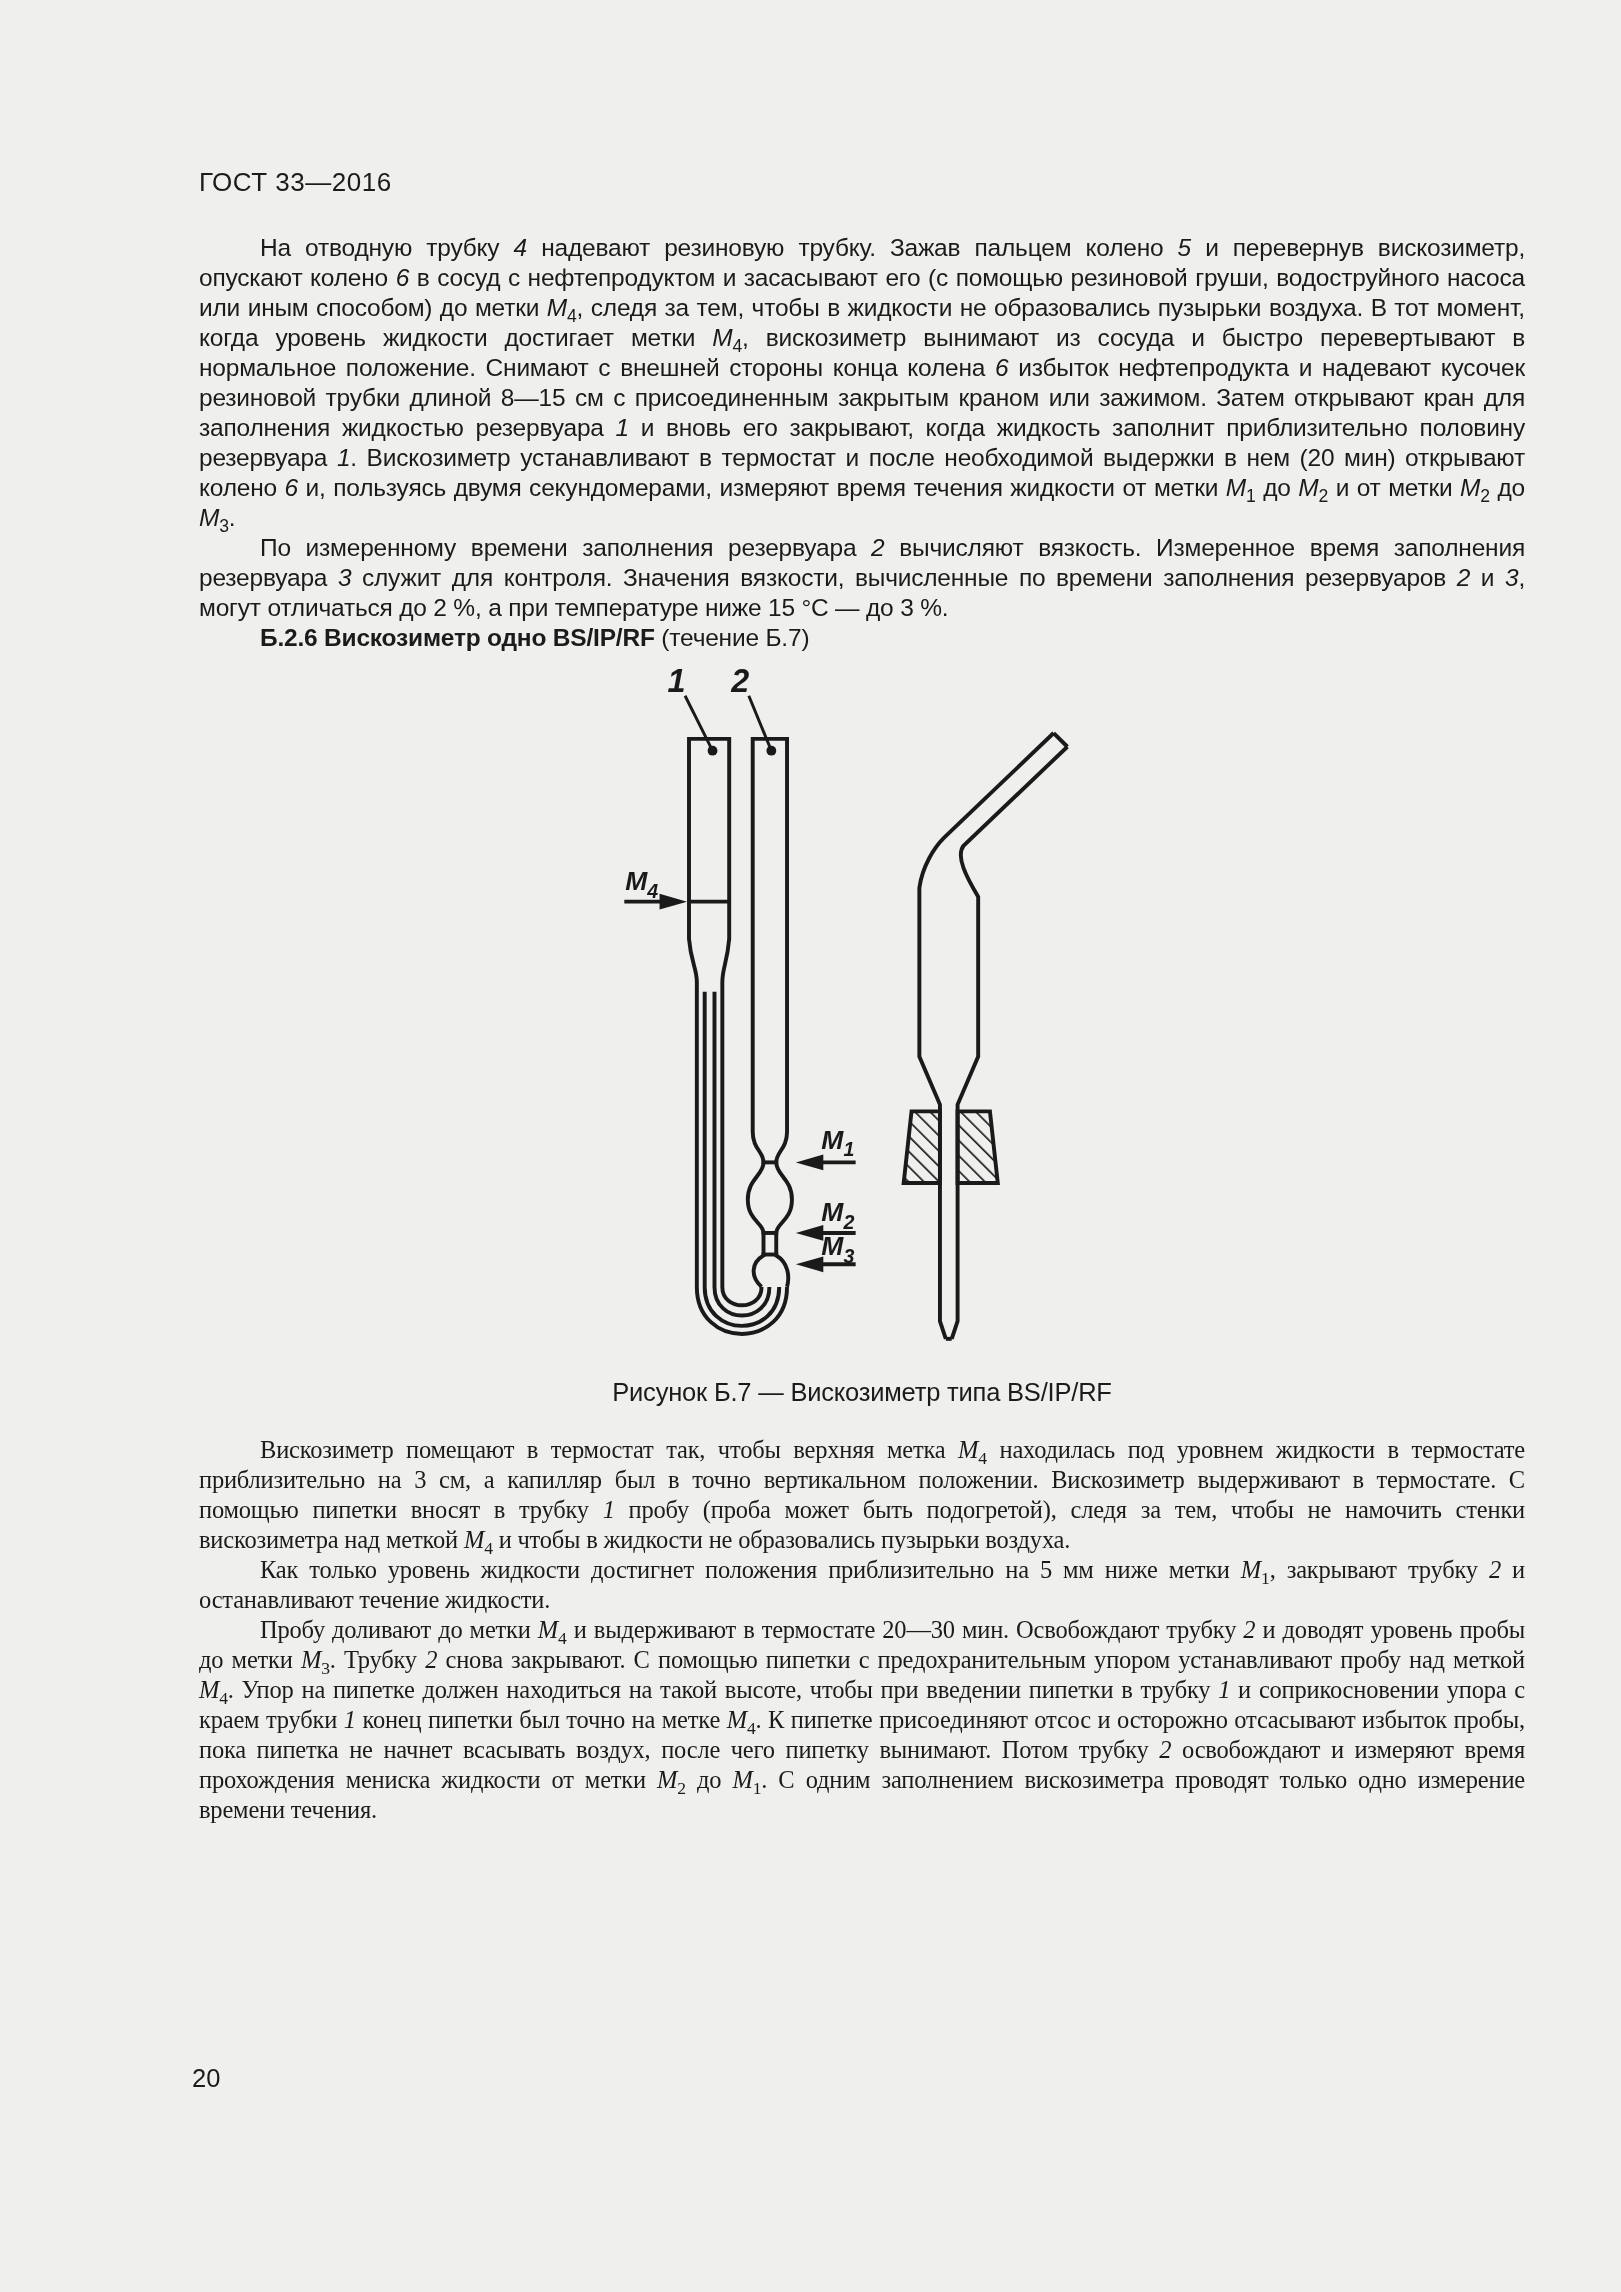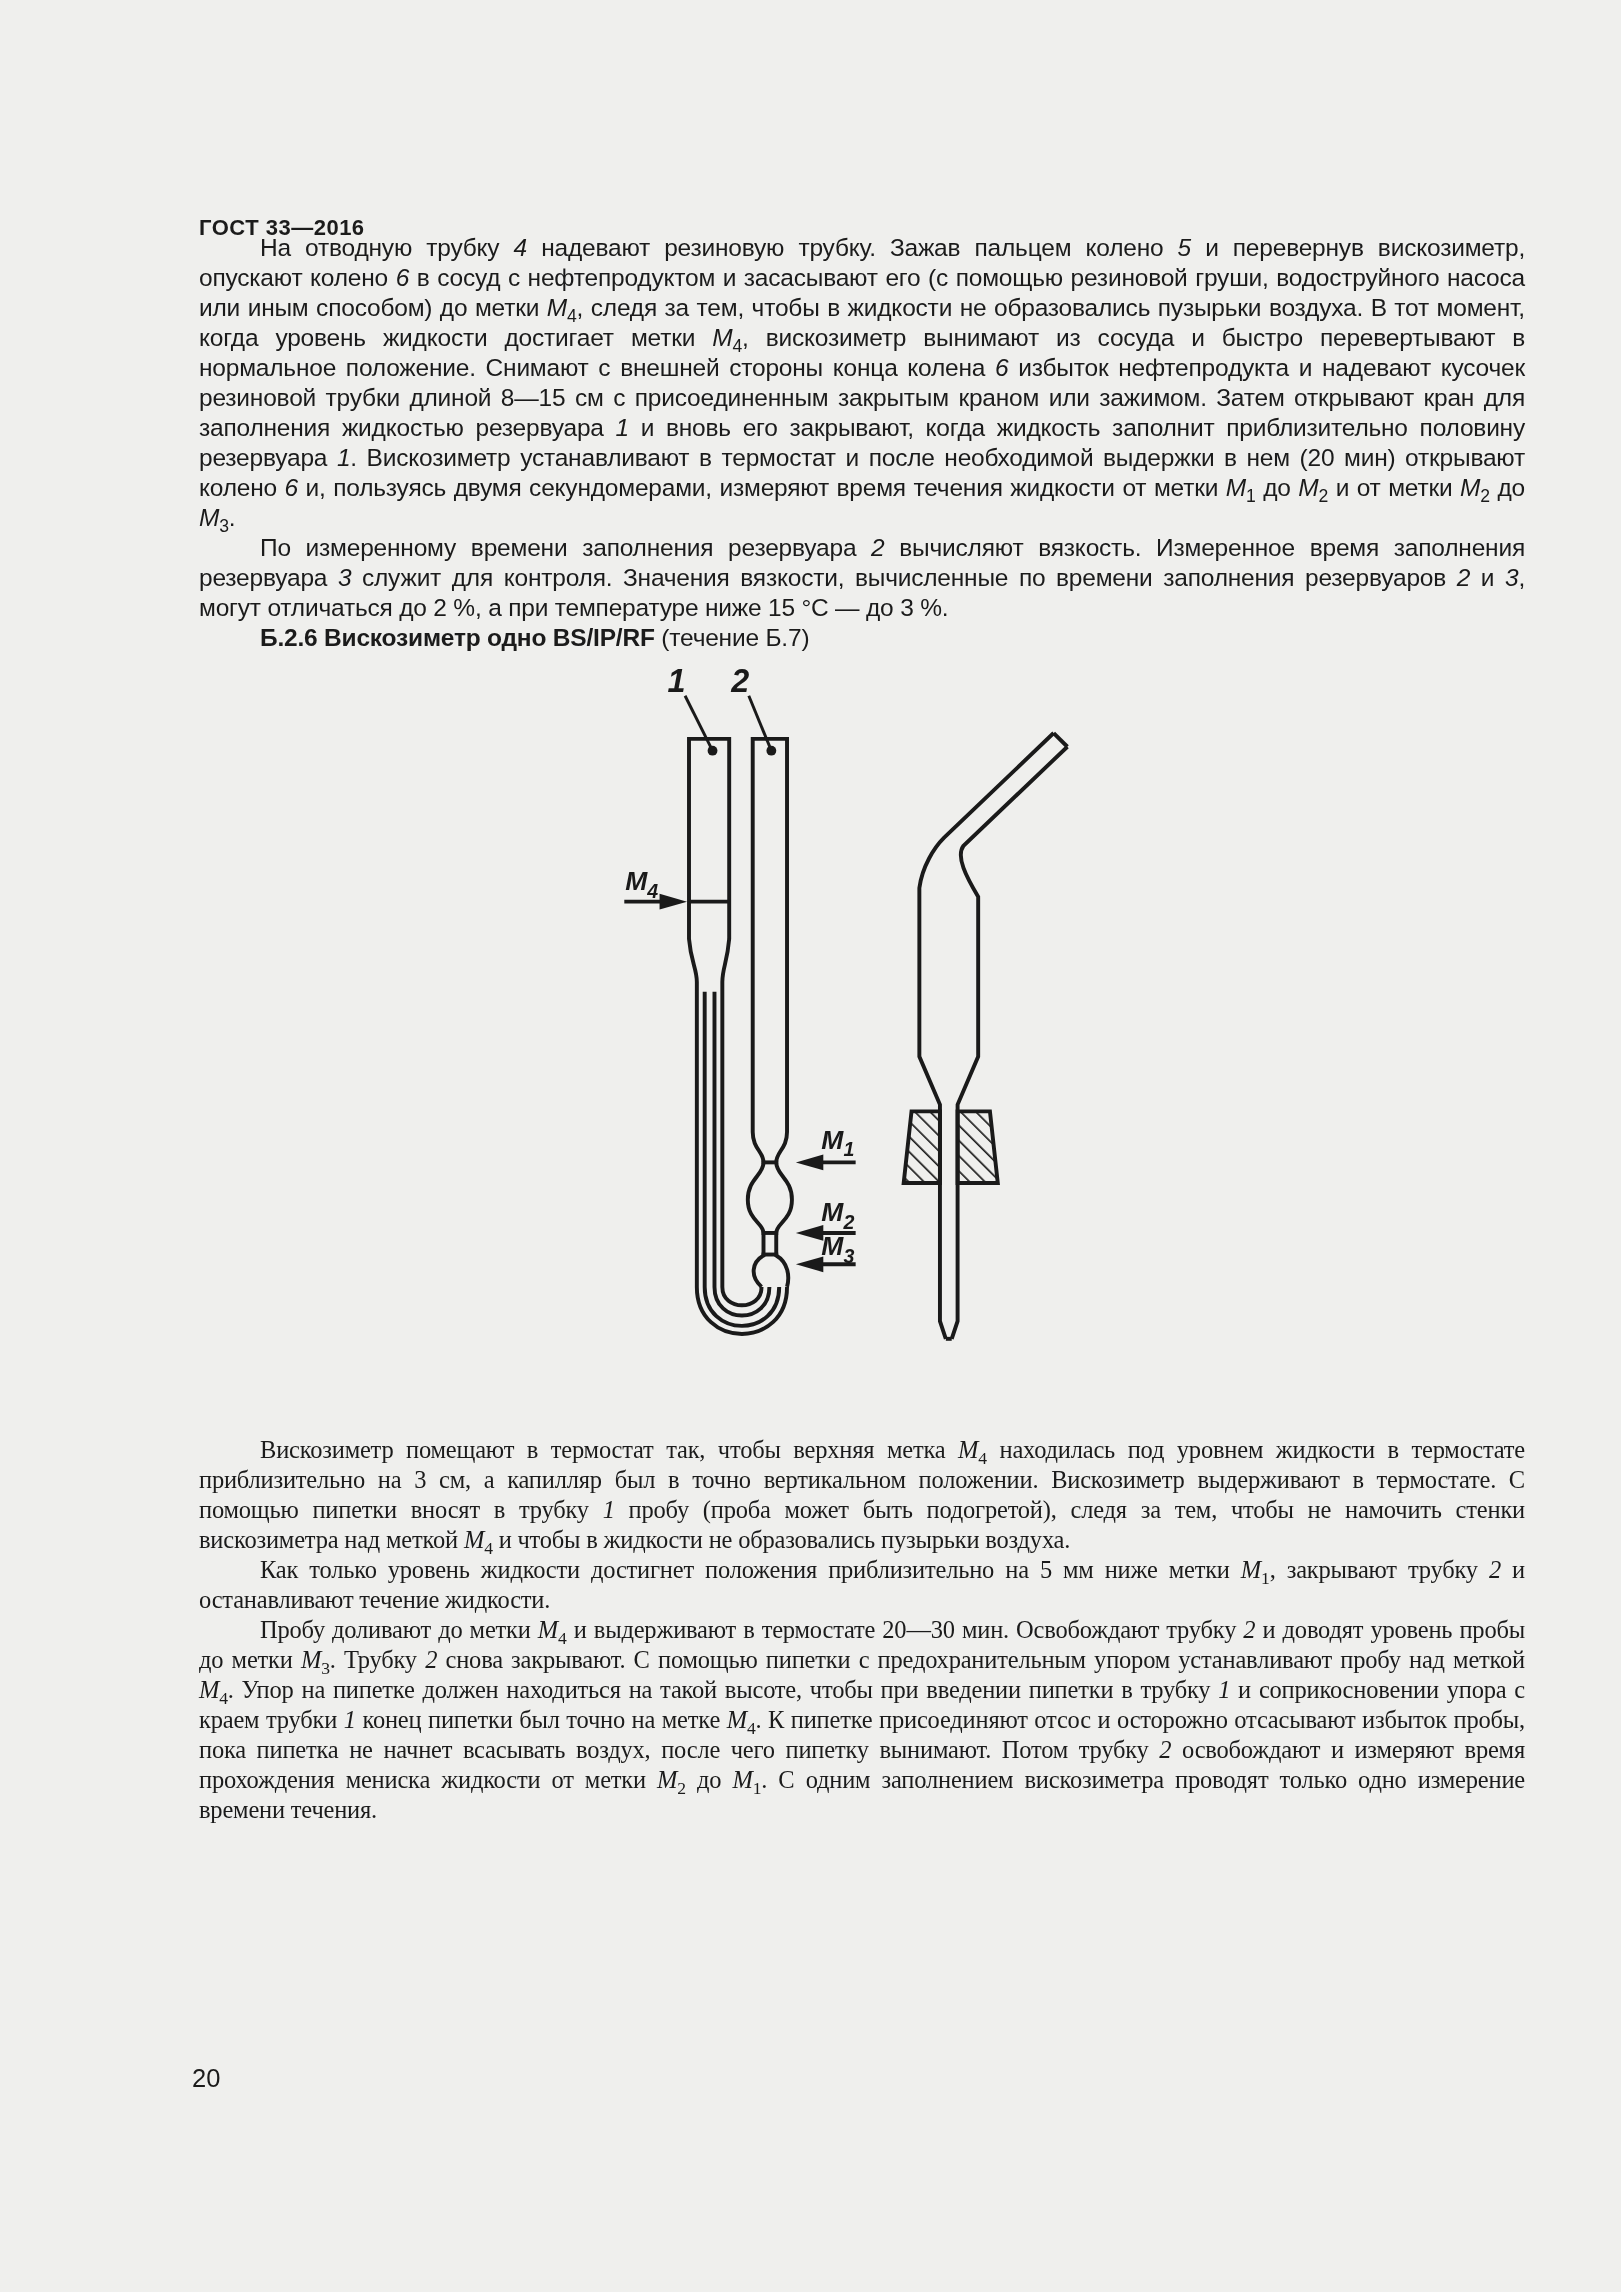--- a/index.html
+++ b/index.html
@@ -8,21 +8,21 @@
     background:#e9e9e7;
     font-family:"Liberation Sans",sans-serif;
     color:#1b1b1b;
   }
   .page{
     position:relative;width:1621px;height:2293px;
     background:#efefed;overflow:hidden;
   }
   .header{
     position:absolute;left:199px;top:167px;
-    font-size:22px;font-weight:bold;letter-spacing:0.5px;margin-top:48px;
+    font-size:26px;font-weight:normal;letter-spacing:0.5px;
   }
   .textblock{
     position:absolute;left:199px;width:1326px;
     font-size:24.5px;line-height:30px;letter-spacing:-0.2px;
     text-align:justify;
   }
   .block1{top:233px;}
   .block2{top:1435px;font-family:Liberation Serif, serif;}
   .para{margin:0;text-indent:61px;}
   .para i, .heading i{font-style:italic;}
@@ -113,20 +113,21 @@
       <path d="M 1075,748 L 963,855 C 953,865 941,884 938,906 L 938,1078 L 959,1127 L 959,1348 L 965,1366"></path>
       <path d="M 1089,762 L 983,863 C 975,874 986,895 998,915 L 998,1078 L 977,1127 L 977,1348 L 971,1366"></path>
       <path d="M 965,1366 L 971,1366"></path>
     </g>
     <g stroke="#1a1a1a" stroke-width="4">
       <path fill="url(#hatch)" d="M 930,1134 L 959,1134 L 959,1207 L 922,1207 Z"></path>
       <path fill="url(#hatch)" d="M 977,1134 L 1010,1134 L 1018,1207 L 977,1207 Z"></path>
     </g>
   </svg>
 
+  <div class="caption">Рисунок Б.7 — Вискозиметр типа BS/IP/RF</div>
 
   <div class="textblock block2">
     <p class="para">Вискозиметр помещают в термостат так, чтобы верхняя метка <i>M</i><sub>4</sub> находилась под уровнем жидкости в термостате приблизительно на 3 см, а капилляр был в точно вертикальном положении. Вискозиметр выдерживают в термостате. С помощью пипетки вносят в трубку <i>1</i> пробу (проба может быть подогретой), следя за тем, чтобы не намочить стенки вискозиметра над меткой <i>M</i><sub>4</sub> и чтобы в жидкости не образовались пузырьки воздуха.</p>
     <p class="para">Как только уровень жидкости достигнет положения приблизительно на 5 мм ниже метки <i>M</i><sub>1</sub>, закрывают трубку <i>2</i> и останавливают течение жидкости.</p>
     <p class="para">Пробу доливают до метки <i>M</i><sub>4</sub> и выдерживают в термостате 20—30 мин. Освобождают трубку <i>2</i> и доводят уровень пробы до метки <i>M</i><sub>3</sub>. Трубку <i>2</i> снова закрывают. С помощью пипетки с предохранительным упором устанавливают пробу над меткой <i>M</i><sub>4</sub>. Упор на пипетке должен находиться на такой высоте, чтобы при введении пипетки в трубку <i>1</i> и соприкосновении упора с краем трубки <i>1</i> конец пипетки был точно на метке <i>M</i><sub>4</sub>. К пипетке присоединяют отсос и осторожно отсасывают избыток пробы, пока пипетка не начнет всасывать воздух, после чего пипетку вынимают. Потом трубку <i>2</i> освобождают и измеряют время прохождения мениска жидкости от метки <i>M</i><sub>2</sub> до <i>M</i><sub>1</sub>. С одним заполнением вискозиметра проводят только одно измерение времени течения.</p>
   </div>
 
   <div class="pagenum">20</div>
 
 </div>

